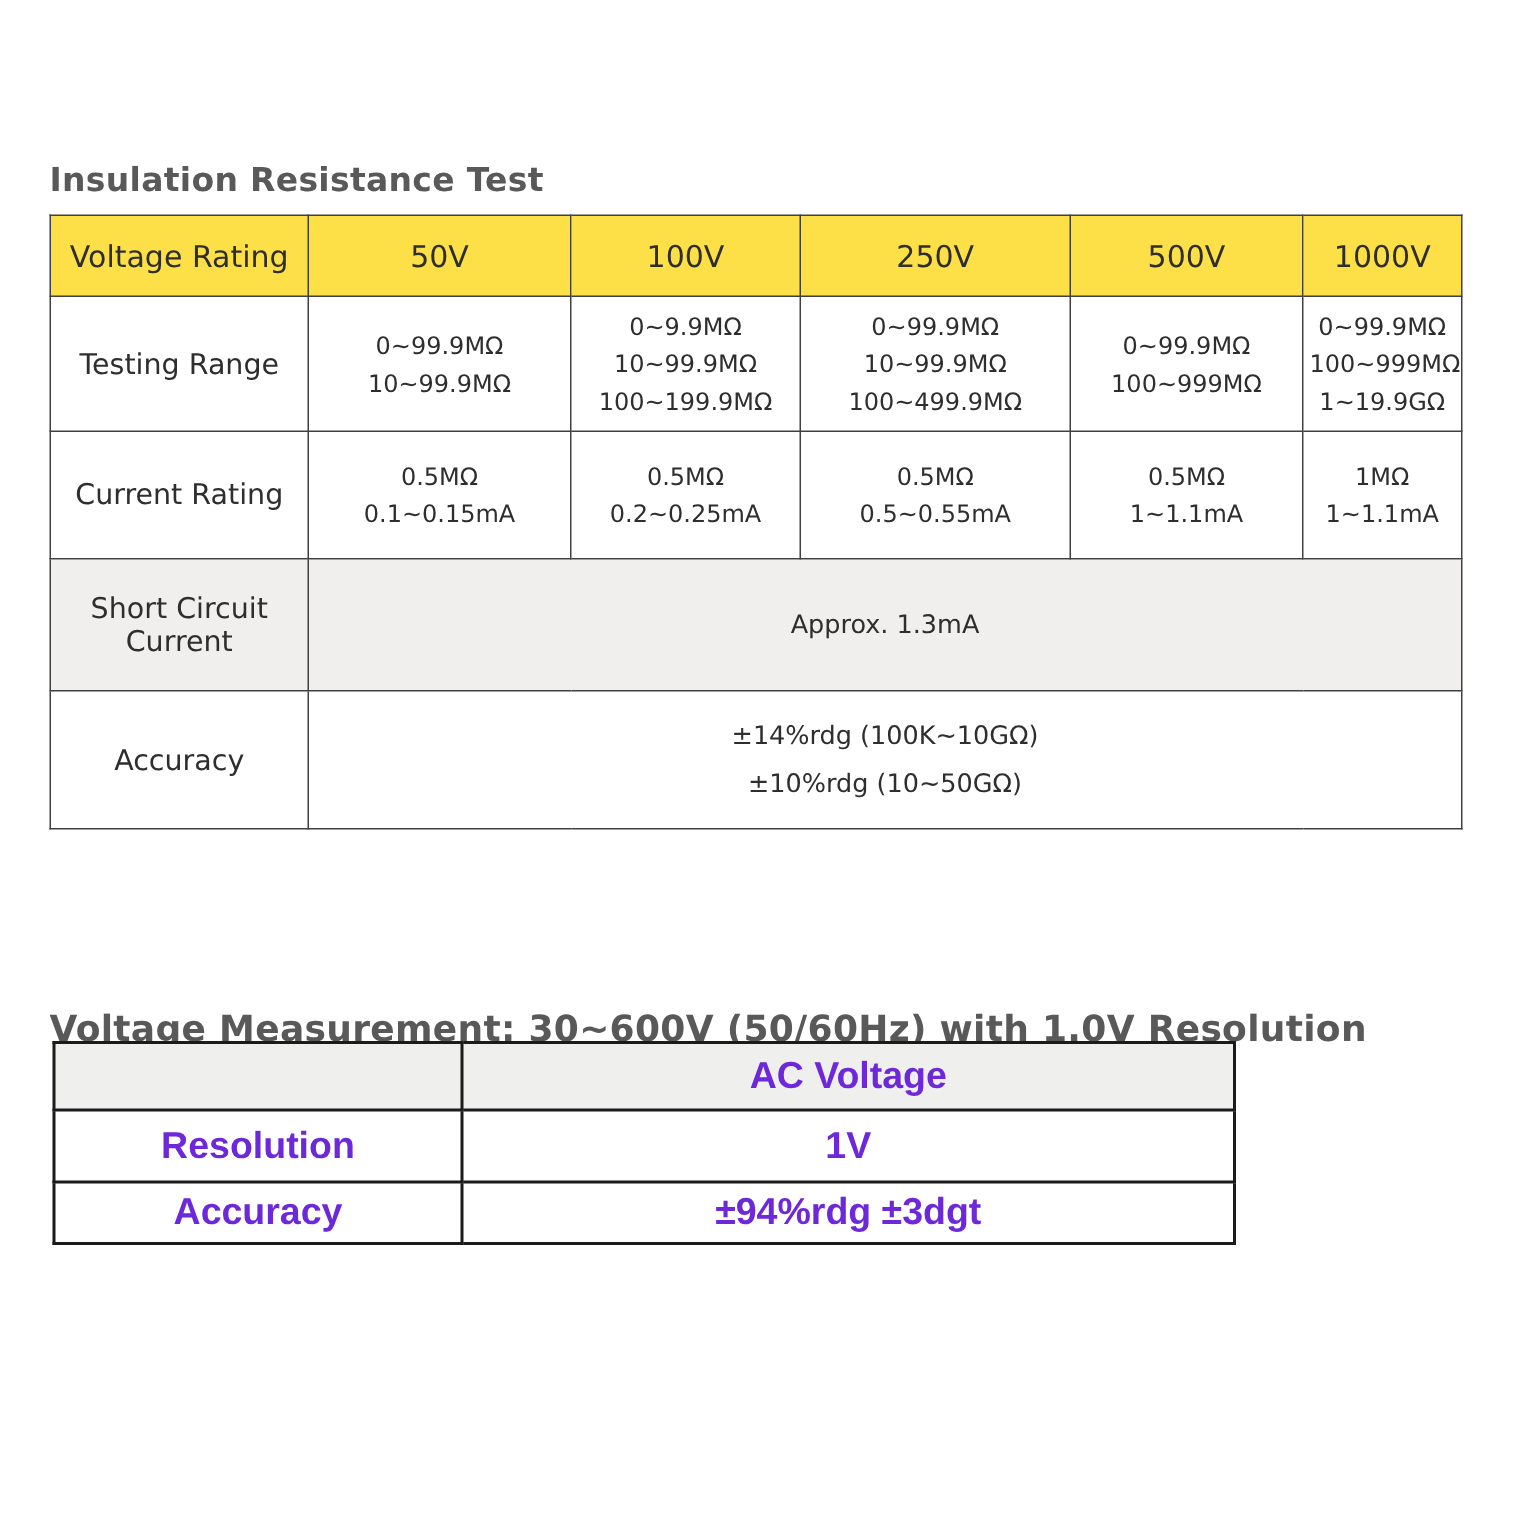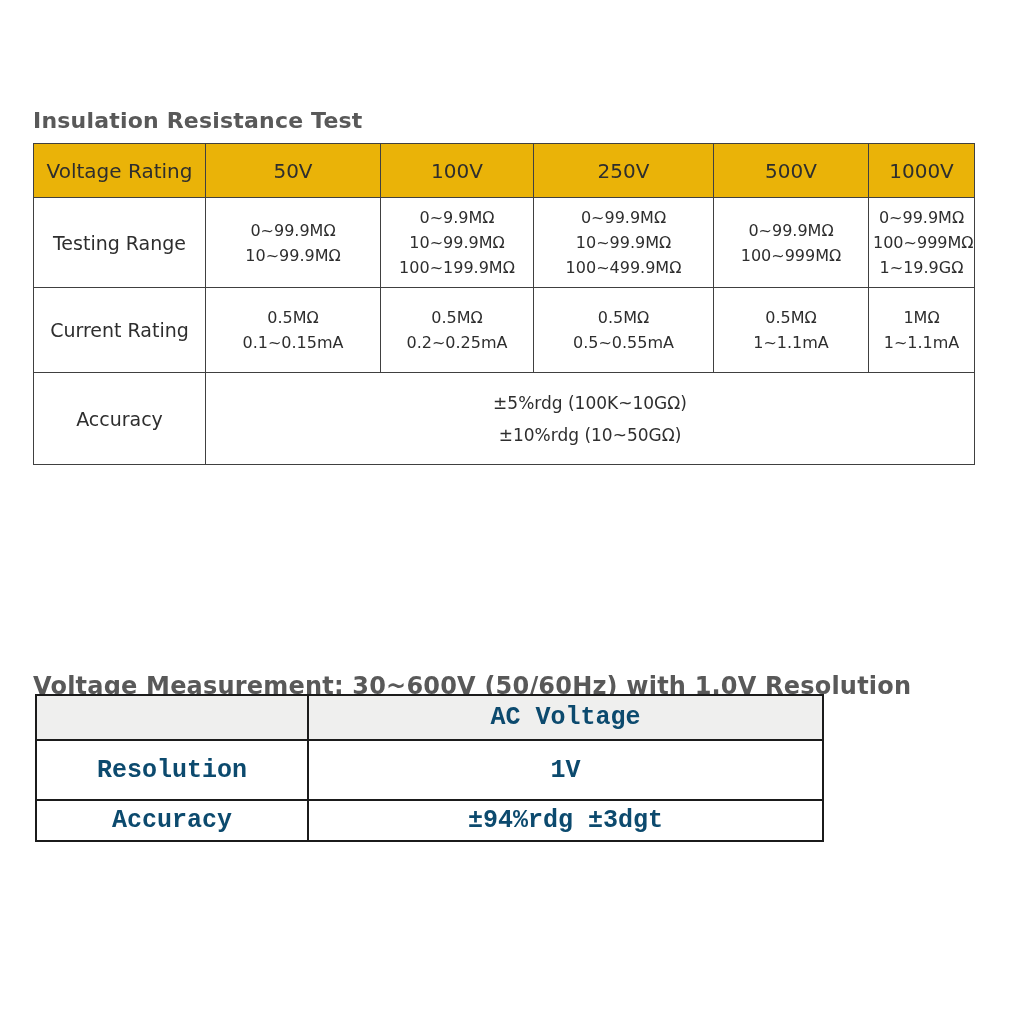--- a/index.html
+++ b/index.html
@@ -41,21 +41,21 @@
     border: 1.5px solid #404040;
     text-align: center;
     vertical-align: middle;
     color: #2e2e2e;
     padding: 2px 4px;
     overflow: hidden;
   }
   #insulation-table th {
     font-weight: normal;
     font-size: 20px;
-    background: #eab308;
+    background: #fde047;
   }
   #insulation-table td.rowlabel {
     font-size: 19px;
   }
   #insulation-table td.cell {
     font-size: 16px;
     line-height: 25px;
   }
   #insulation-table td.spanvalue {
     font-size: 17px;
@@ -70,25 +70,24 @@
     position: absolute;
     left: 35px;
     top: 694px;
     width: 787px;
     font-family: "Liberation Sans", sans-serif;
   }
   #voltage-table td, #voltage-table th {
     border: 2px solid #1b1b1b;
     text-align: center;
     vertical-align: middle;
-    color: #0c4a6e;
+    color: #6d28d9;
     font-size: 25px;
     font-weight: 700;
     padding: 0 4px;
-    font-family: Liberation Mono, monospace;
   }
   #voltage-table th {
     background: #efefee;
   }
   #voltage-table td { background: #ffffff; }
 </style>
 </head>
 <body>
 
 <div class="canvas">
@@ -135,41 +134,45 @@
 0.1~0.15mA</td>
       <td class="cell multiline">0.5MΩ
 0.2~0.25mA</td>
       <td class="cell multiline">0.5MΩ
 0.5~0.55mA</td>
       <td class="cell multiline">0.5MΩ
 1~1.1mA</td>
       <td class="cell multiline">1MΩ
 1~1.1mA</td>
     </tr>
+    <tr class="shaded" style="height:88px">
+      <td class="rowlabel">Short Circuit Current</td>
+      <td class="spanvalue" colspan="5">Approx. 1.3mA</td>
+    </tr>
     <tr class="plain" style="height:92px">
       <td class="rowlabel">Accuracy</td>
-      <td class="spanvalue multiline" colspan="5">±5%rdg (100K~10GΩ)
+      <td class="spanvalue multiline" colspan="5">±14%rdg (100K~10GΩ)
 ±10%rdg (10~50GΩ)</td>
     </tr>
   </tbody>
     </table>
 
   <div class="section-title" id="title-voltage">Voltage Measurement: 30~600V (50/60Hz) with 1.0V Resolution</div>
 
   <table class="spec" id="voltage-table">
     <colgroup>
       <col style="width:272px">
         <col style="width:515px">
     </colgroup>
     <tbody>
         <tr style="height:45px">
       <th></th>
       <th>AC Voltage</th>
     </tr>
-    <tr style="height:60px">
+    <tr style="height:48px">
       <td>Resolution</td>
       <td>1V</td>
     </tr>
     <tr style="height:41px">
       <td>Accuracy</td>
       <td>±94%rdg ±3dgt</td>
     </tr>
   </tbody>
     </table>
 

